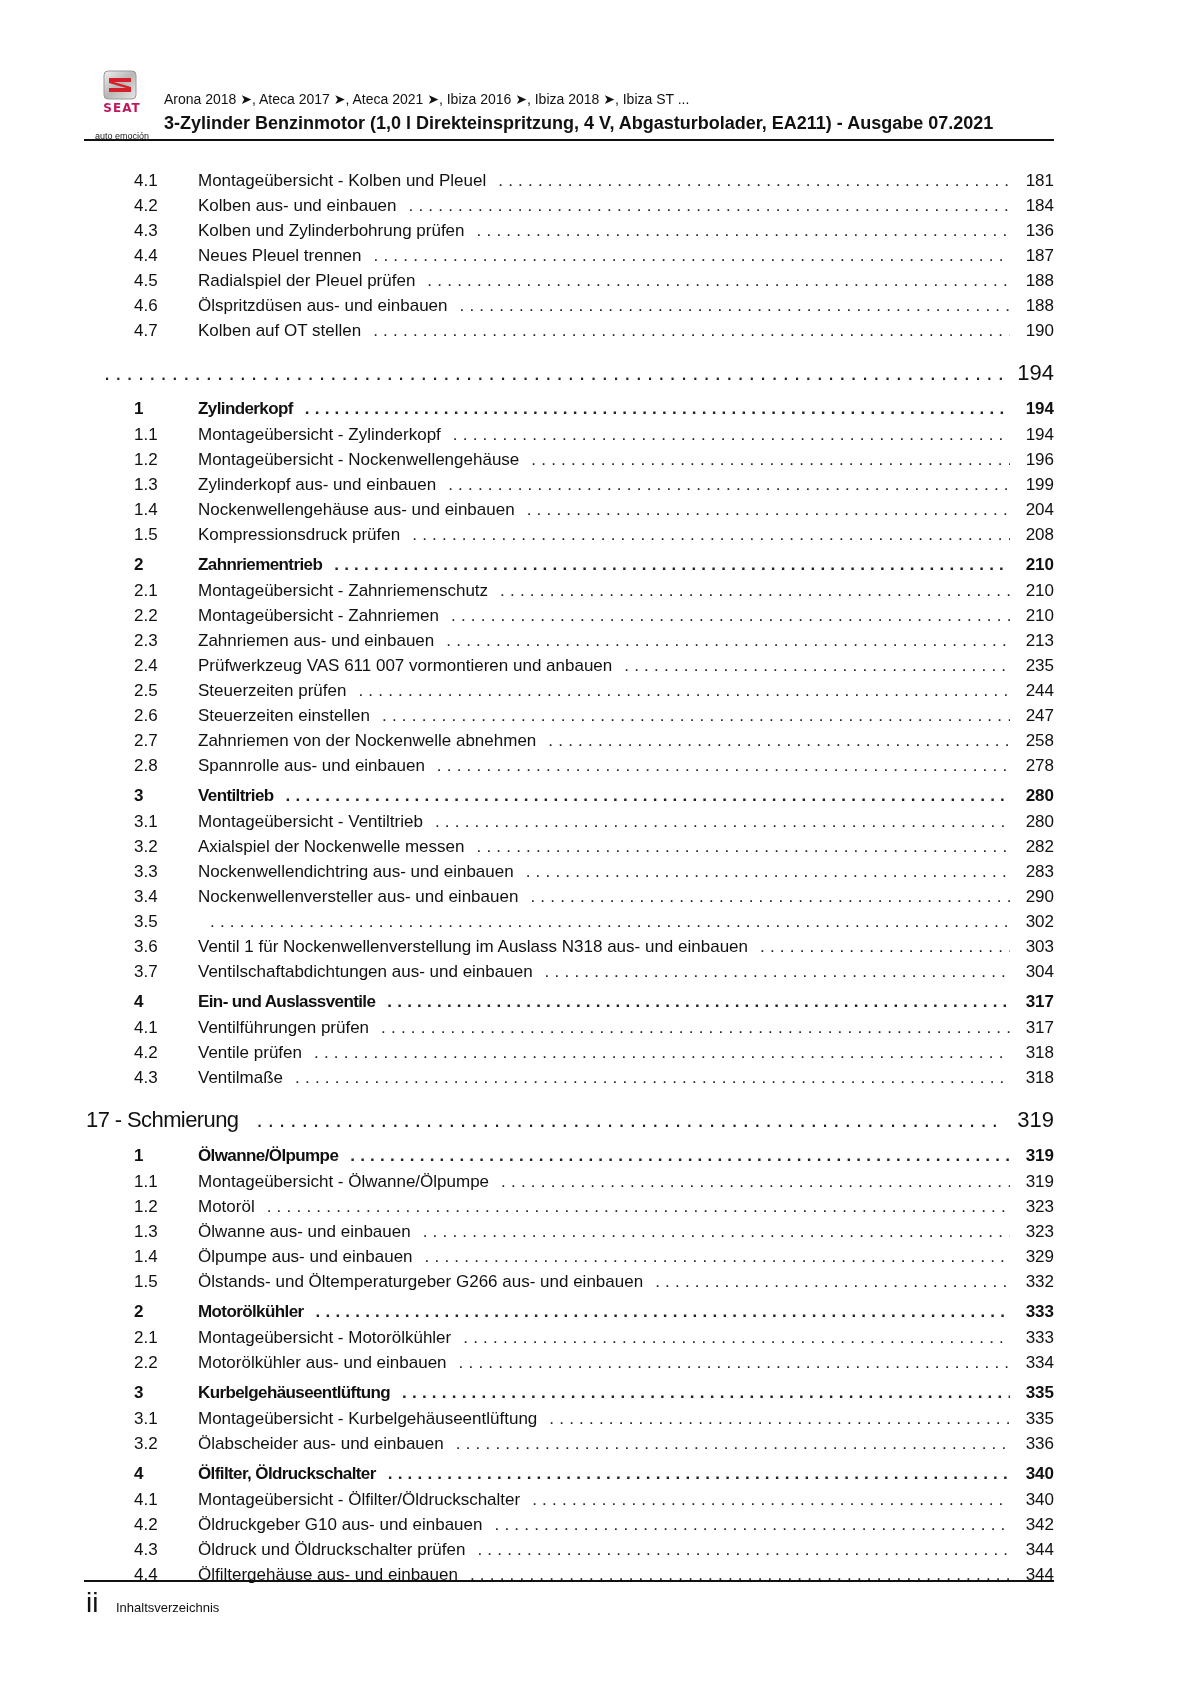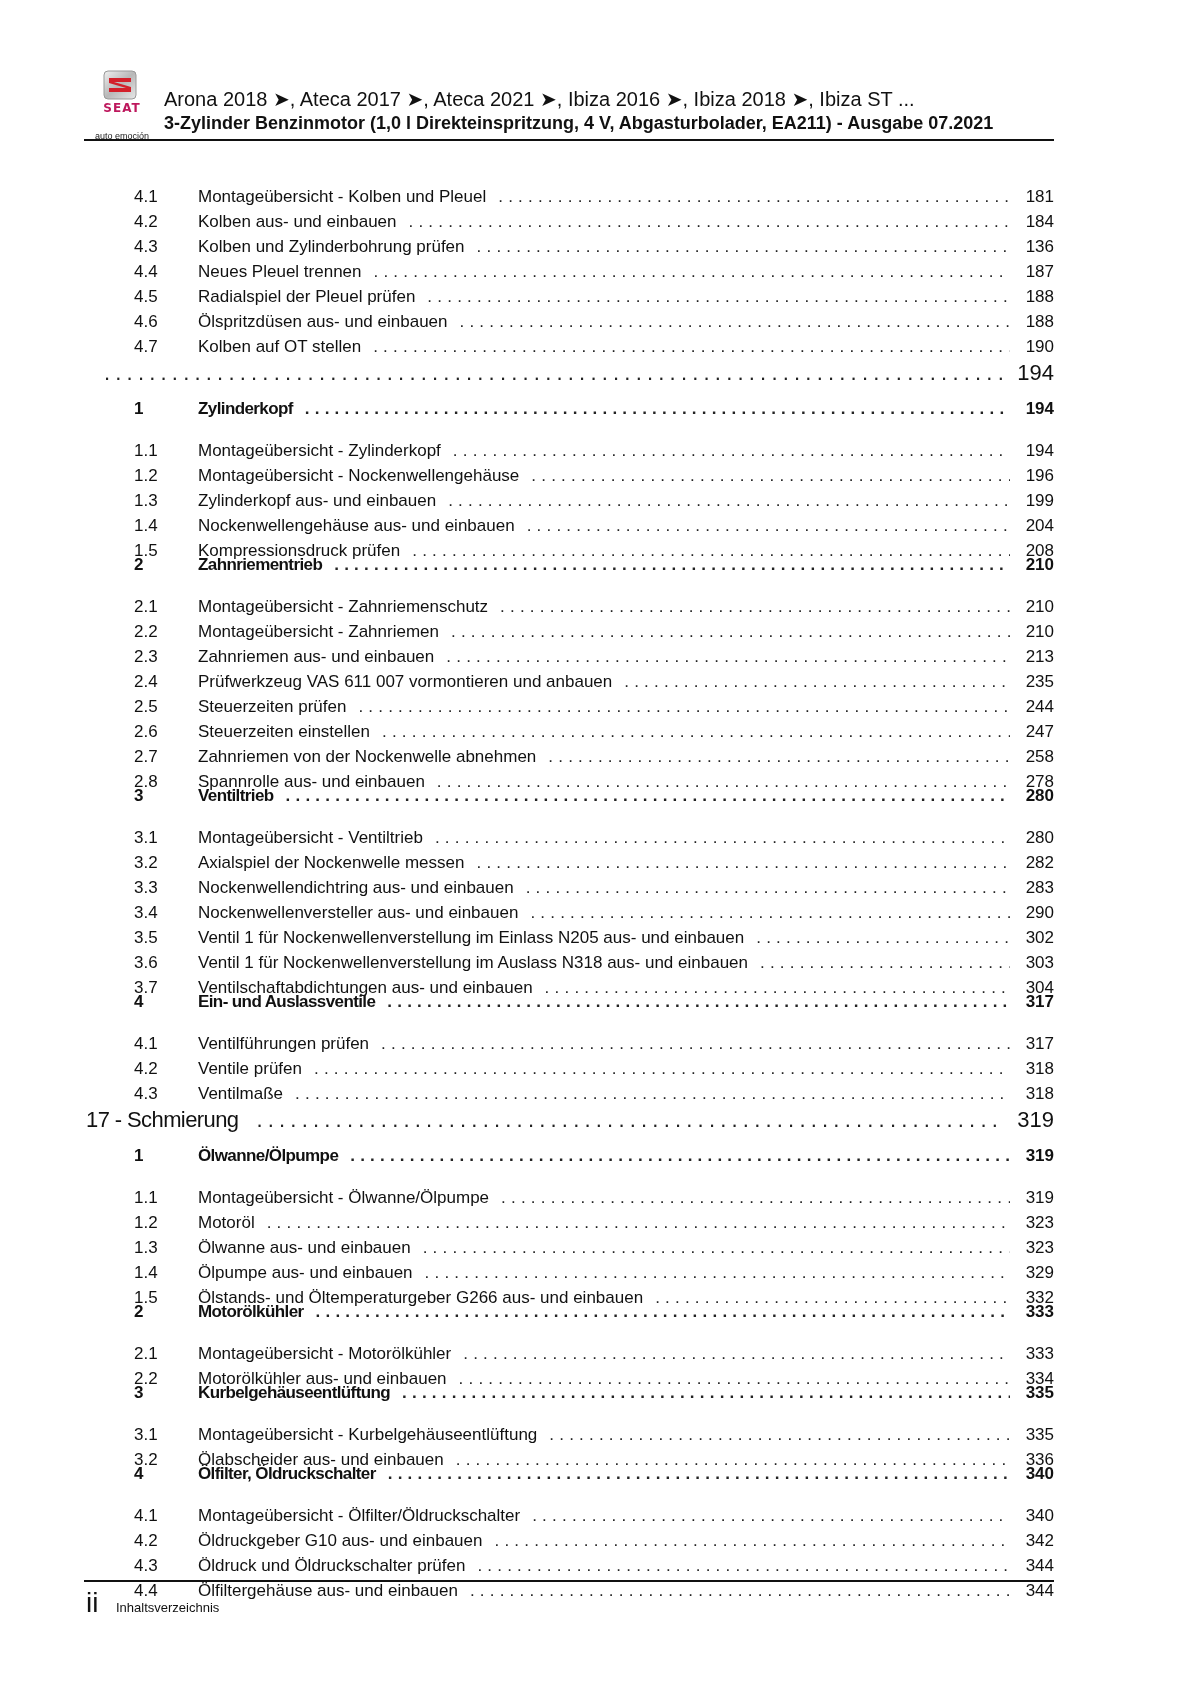--- a/index.html
+++ b/index.html
@@ -3,33 +3,33 @@
 <meta charset="utf-8">
 <style>
   html, body { margin: 0; padding: 0; background: #ffffff; }
   body { width: 1191px; height: 1684px; position: relative; font-family: "Liberation Sans", sans-serif; color: #111; overflow: hidden; }
 
   .header { position: absolute; left: 84px; top: 68px; width: 970px; height: 72px; }
   .logo { position: absolute; left: 0; top: 0; width: 72px; height: 56px; }
   .logo-mark { position: absolute; left: 18px; top: 2px; width: 36px; height: 30px; }
   .logo-text { position: absolute; left: 10px; top: 34px; width: 56px; text-align: center; font-family: "DejaVu Sans", sans-serif; font-weight: bold; font-size: 12px; letter-spacing: 1px; color: #be185d; line-height: 12px; }
   .logo-sub { position: absolute; left: 0; top: 63px; width: 76px; text-align: center; font-size: 9px; color: #222; line-height: 10px; }
-  .header-line1 { position: absolute; left: 80px; top: 20px; font-size: 20px; line-height: 22px; white-space: nowrap; }
+  .header-line1 { position: absolute; left: 80px; top: 20px; font-size: 14px; line-height: 22px; white-space: nowrap; }
   .header-line2 { position: absolute; left: 80px; top: 44px; font-size: 18px; line-height: 22px; white-space: nowrap; font-weight: bold; }
   .header-rule { position: absolute; left: 0; top: 71px; width: 970px; height: 2px; background: #111; }
 
   .toc { position: absolute; left: 86px; top: 168px; width: 968px; }
   .row { position: relative; display: flex; align-items: baseline; white-space: nowrap; }
   .row .num { flex: 0 0 auto; }
   .row .title { flex: 0 0 auto; }
   .row .dots { flex: 1 1 auto; overflow: hidden; margin: 0 10px 0 12px; letter-spacing: 5.2px; color: #222; }
   .row .page { flex: 0 0 auto; text-align: right; width: 34px; }
 
   .row.sub { height: 25px; font-size: 17px; line-height: 25px; padding-left: 48px; }
-  .row.sub .num { width: 64px; margin-top: 16px; }
+  .row.sub .num { width: 64px; }
   .row.sec { height: 27px; font-size: 17px; line-height: 27px; padding-left: 48px; margin-top: 4px; font-weight: bold; }
   .row.sec .num { width: 64px; }
   .row.sec .title { letter-spacing: -0.6px; }
   .row.chap { height: 36px; font-size: 22px; line-height: 36px; margin-top: 12px; }
   .row.chap .title { letter-spacing: -0.6px; }
   .row.chap .page { width: 40px; }
   .row.chap .dots { margin-left: 18px; }
 
   .footer-rule { position: absolute; left: 84px; top: 1580px; width: 970px; height: 2px; background: #111; }
   .footer-num { position: absolute; left: 86px; top: 1588px; font-size: 28px; line-height: 30px; }
@@ -221,21 +221,20 @@
       <span class="page">283</span>
     </div>
     <div class="row sub">
       <span class="num">3.4</span>
       <span class="title">Nockenwellenversteller aus- und einbauen</span>
       <span class="dots">........................................................................................................................................................................................................</span>
       <span class="page">290</span>
     </div>
     <div class="row sub">
       <span class="num">3.5</span>
-      <span class="title">Ventil 1 für Nockenwellenverstellung im Einlass N205 aus- und einbauen</span>
       <span class="dots">........................................................................................................................................................................................................</span>
       <span class="page">302</span>
     </div>
     <div class="row sub">
       <span class="num">3.6</span>
       <span class="title">Ventil 1 für Nockenwellenverstellung im Auslass N318 aus- und einbauen</span>
       <span class="dots">........................................................................................................................................................................................................</span>
       <span class="page">303</span>
     </div>
     <div class="row sub">

